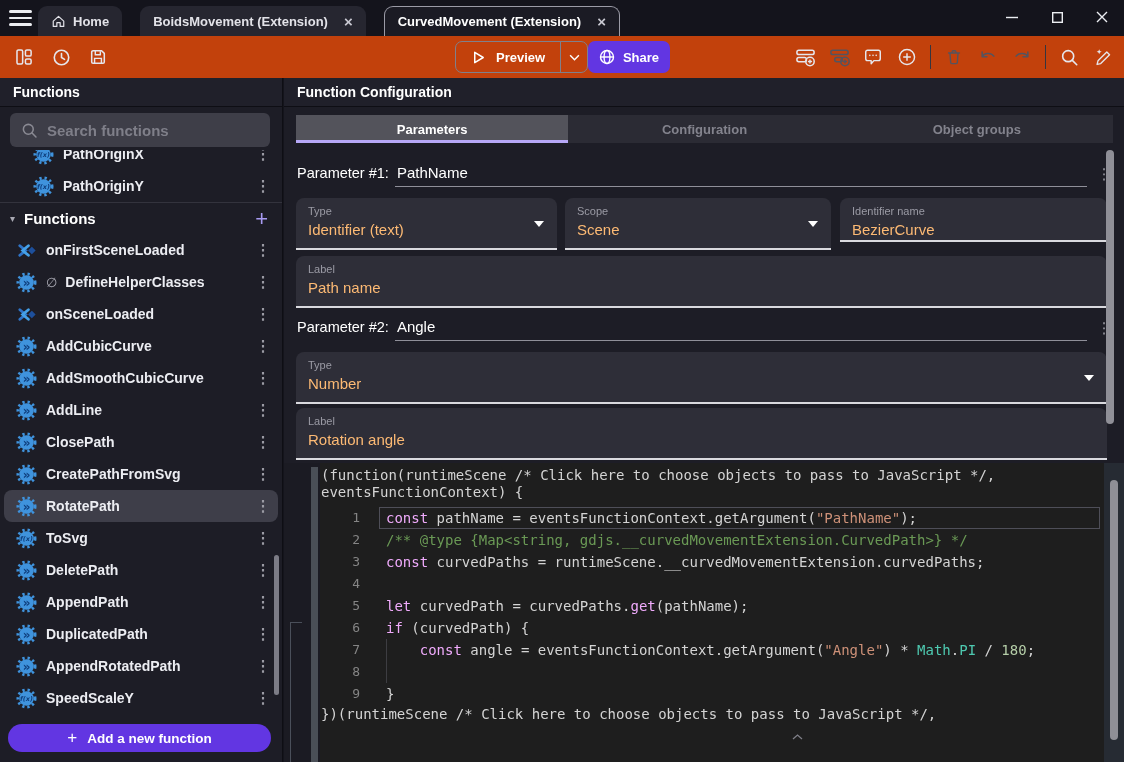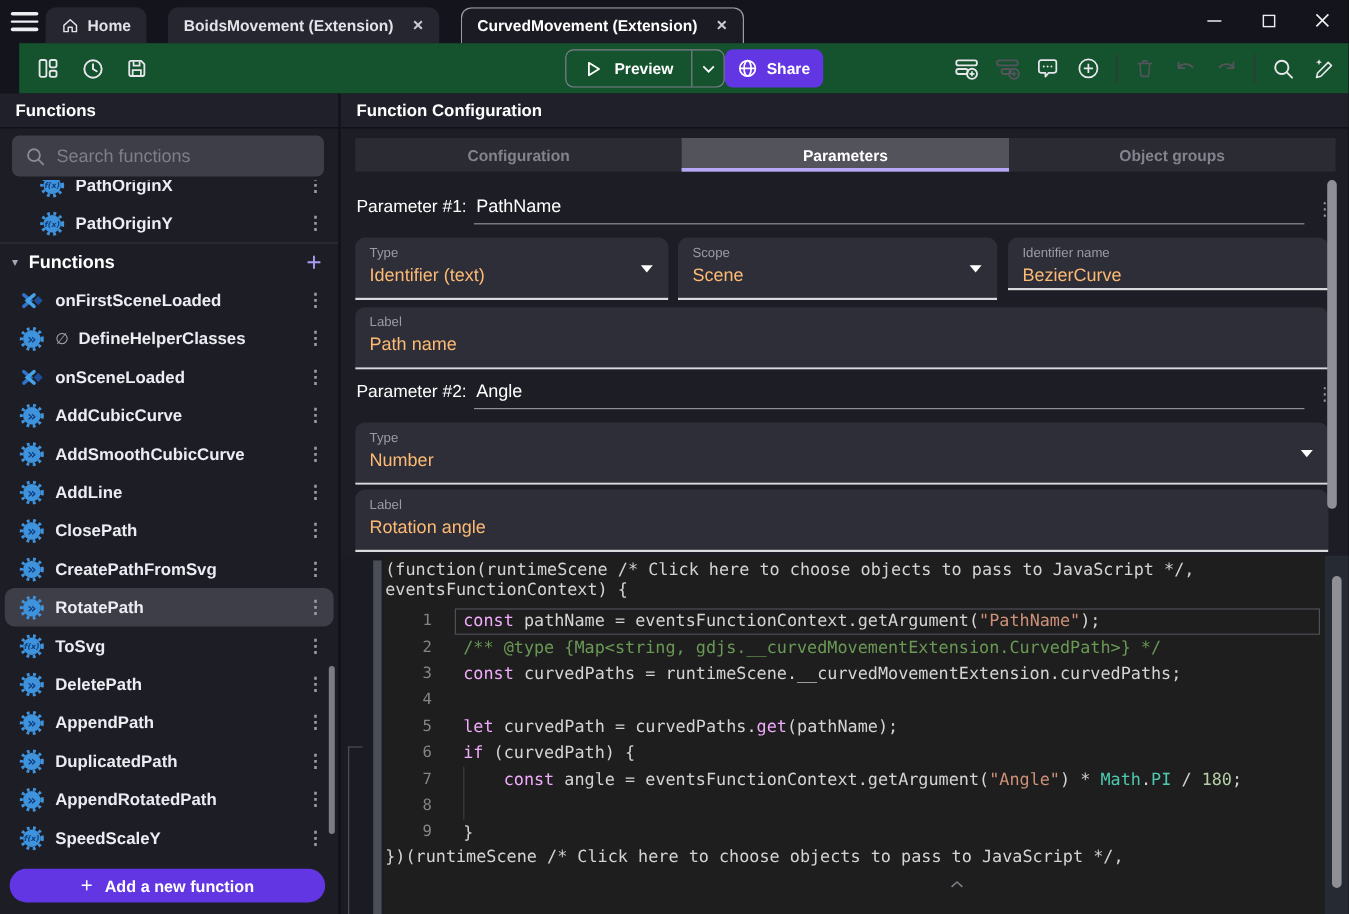--- a/index.html
+++ b/index.html
@@ -14,21 +14,21 @@
   .hamburger i { display:block; height:2.6px; background:#eceef2; border-radius:2px; }
   .tabs { position:absolute; left:38px; bottom:0; display:flex; gap:18px; align-items:flex-end; }
   .tab { height:30px; display:flex; align-items:center; gap:7px; padding:0 13px;
          background:#262630; border-radius:9px 9px 0 0; color:#e2e2e8; font-size:13px; font-weight:600; }
   .tab.active { background:#1b1b24; border:1px solid #9b9ba6; border-bottom:none; color:#fff; }
   .tab .tab-close { font-size:15px; color:#c9c9d2; margin-left:9px; line-height:1; }
   .wincontrols { position:absolute; right:13px; top:8px; display:flex; gap:27px; align-items:center; }
   .winbtn { width:18px; height:18px; display:flex; align-items:center; justify-content:center; color:#eceef2; }
 
   
-  .toolbar { position:absolute; left:16px; top:36px; right:0; height:42px; background:#14532d; }
+  .toolbar { position:absolute; left:0; top:36px; right:0; height:42px; background:#c2410c; }
   .tb-left { position:absolute; left:13px; top:0; height:100%; display:flex; gap:15px; align-items:center; }
   .tool { width:22px; height:22px; display:flex; align-items:center; justify-content:center; color:#e6e6ec; }
   .tool.disabled { color:#54545f; }
   .tdiv { width:1px; height:24px; background:#35353f; }
   .preview-btn { position:absolute; left:455px; top:5px; height:32px; display:flex; align-items:stretch;
                  border:1px solid #80808b; border-radius:7px; color:#fff; }
   .preview-main { display:flex; align-items:center; gap:10px; padding:0 15px; }
   .preview-label { font-size:13px; font-weight:700; }
   .preview-caret { width:27px; display:flex; align-items:center; justify-content:center; border-left:1px solid #80808b; }
   .share-btn { position:absolute; left:588px; top:5px; height:32px; width:82px; border-radius:7px;
@@ -38,21 +38,21 @@
 
   
   .sidebar { position:absolute; left:0; top:78px; bottom:0; width:283px; background:#1d1d26;
              border-right:1px solid #0e0e14; }
   .panel-header { height:29px; background:#20202a; border-bottom:1px solid #0e0e14;
                   display:flex; align-items:center; padding-left:13px;
                   color:#fff; font-size:14px; font-weight:600; }
   .searchbox { position:absolute; left:10px; right:12px; top:35px; height:34px; background:#3e3e48;
                border-radius:6px; display:flex; align-items:center; gap:9px; padding:0 11px; }
   .searchbox input { flex:1; background:transparent; border:none; outline:none;
-                     color:#dcdce2; font-size:15px; font-family:inherit; }
+                     color:#dcdce2; font-size:15px; font-family:inherit;font-weight:bold; }
   .searchbox input::placeholder { color:#7f7f89; }
   .fn-list { position:absolute; left:0; right:0; top:72px; bottom:46px; overflow:hidden; }
   .scrolled-group { margin-top:-12px; }
   .fn-item { height:32px; display:flex; align-items:center; gap:9px; padding:0 10px 0 16px;
              color:#ecedf2; font-size:14px; font-weight:600; }
   .fn-item.indented { padding-left:33px; }
   .fn-item.selected { background:#3e3e49; border-radius:8px; margin:0 4px; padding-left:12px; padding-right:6px; }
   .fn-item .prefix { color:#a8a8b2; font-size:13px; font-weight:400; margin-right:-1px; }
   .kebab { margin-left:auto; width:18px; text-align:center; color:#9b9ba4; font-size:15px; }
   .section-row { height:32px; display:flex; align-items:center; gap:9px; padding:0 14px 0 10px;
@@ -492,27 +492,27 @@
     </div>
     <div class="sb-scroll"></div>
   </div>
 
   <div class="main">
     <div class="panel-header">
       <span>Function Configuration</span>
     </div>
 
     <div class="cfg-tabs">
-      <div class="cfg-tab">
-        <span>Configuration</span>
-      </div>
       <div class="cfg-tab active" style="--u: #b7a8f7;">
         <span>Parameters</span>
       <span style="position:absolute;left:0;right:0;bottom:0;height:3px;background:#b7a8f7"></span>
         </div>
+      <div class="cfg-tab">
+        <span>Configuration</span>
+      </div>
       <div class="cfg-tab">
         <span>Object groups</span>
       </div>
     </div>
 
     <div class="param-row" style="top:81px">
       <span class="param-static">Parameter #1:</span>
       <span class="param-input">PathName</span>
       <span class="kebab">⋮</span>
     </div>

